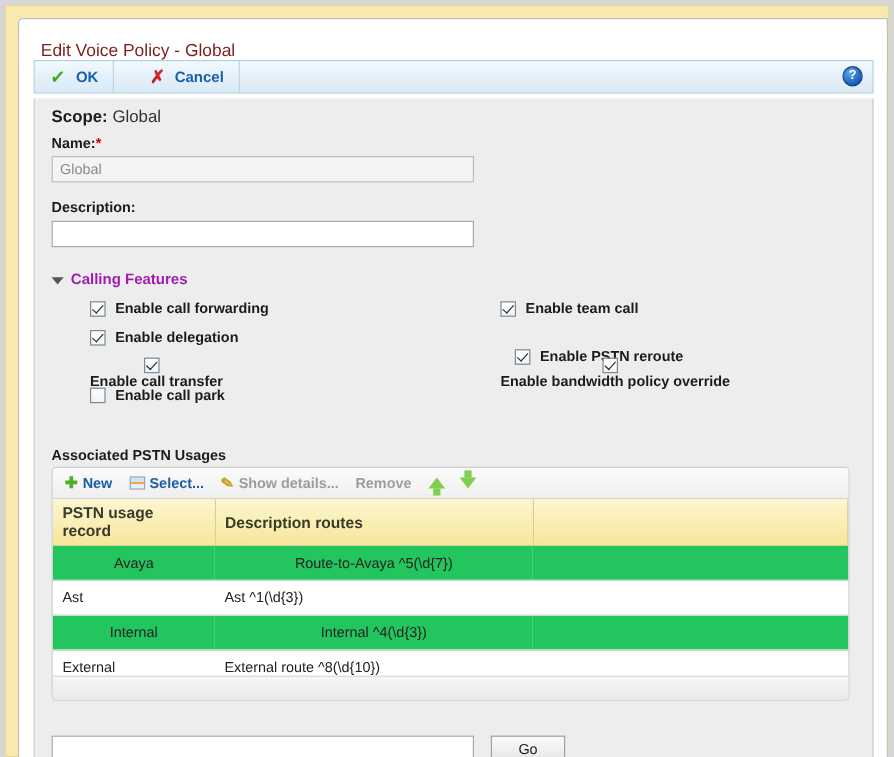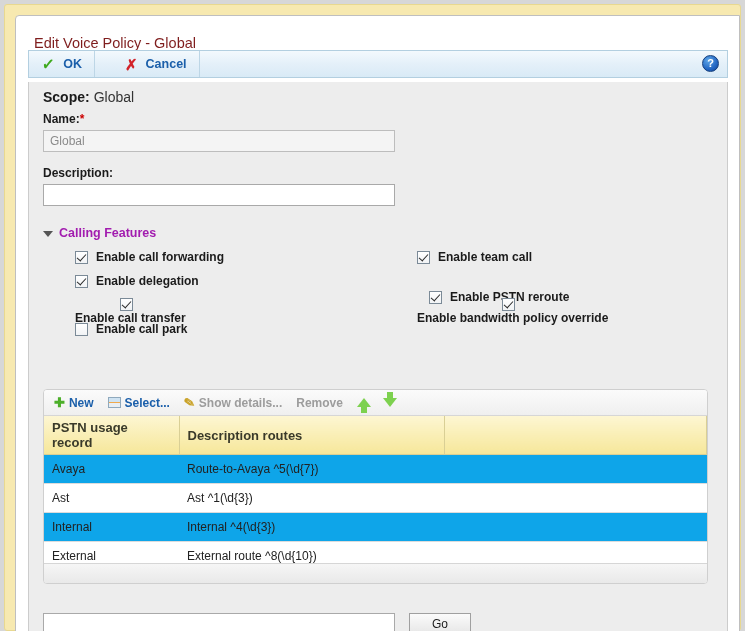--- a/index.html
+++ b/index.html
@@ -236,21 +236,21 @@
     font-size: 13px; font-weight: bold; color: #3a3a2a;
     padding: 4px 8px;
     height: 22px;
   }
   table.grid td {
     font-size: 12px; color: #222;
     padding: 6px 8px;
     border-bottom: 1px solid #dcdcdc;
     height: 29px;
   }
-  table.grid tr.alt td { background: #0ea5e9; }
+  table.grid tr.alt td { background: #22c55e; text-align: center; }
   table.grid tr.empty td { height: 24px; border-bottom: 1px solid #dcdcdc; }
   #grid-footer {
     position: absolute; left: 0; bottom: 0;
     width: 100%; height: 20px;
     background: linear-gradient(to bottom,#f6f6f6 0%, #e9e9e9 100%);
     border-top: 1px solid #d6d6d6;
   }
 
   
   #translated-label {
@@ -336,20 +336,21 @@
       </div>
       <div class="cb-row" style="left:388px; top:208px;margin-left:12px;">
         <span class="cb-box checked"></span>
         <span>Enable PSTN reroute</span>
       </div>
       <div class="cb-row" style="left:388px; top:216px;flex-direction:column;">
         <span class="cb-box checked"></span>
         <span>Enable bandwidth policy override</span>
       </div>
 
+      <div id="pstn-section-title">Associated PSTN Usages</div>
 
       <div id="grid-wrap">
         <div id="grid-toolbar">
           <div class="tb-item">
             <span class="ic ic-plus">✚</span>
             <span>New</span>
           </div>
           <div class="tb-item">
             <span class="ic ic-select"></span>
             <span>Select...</span>

